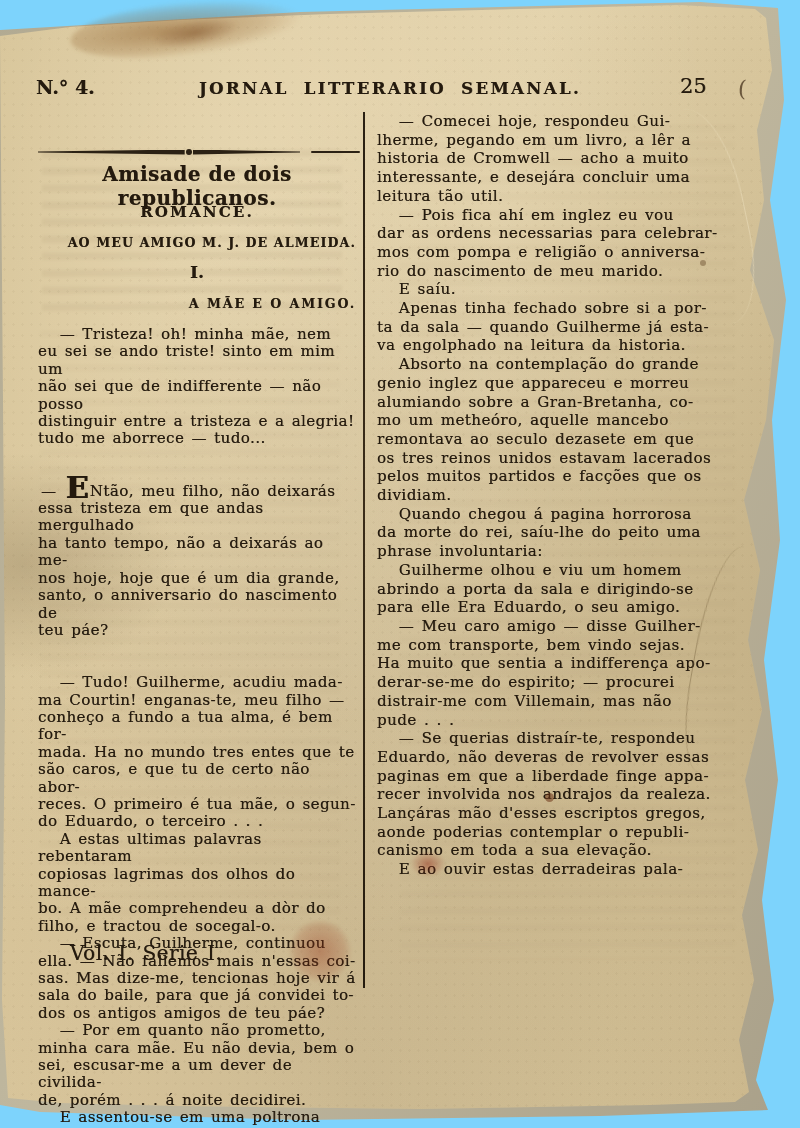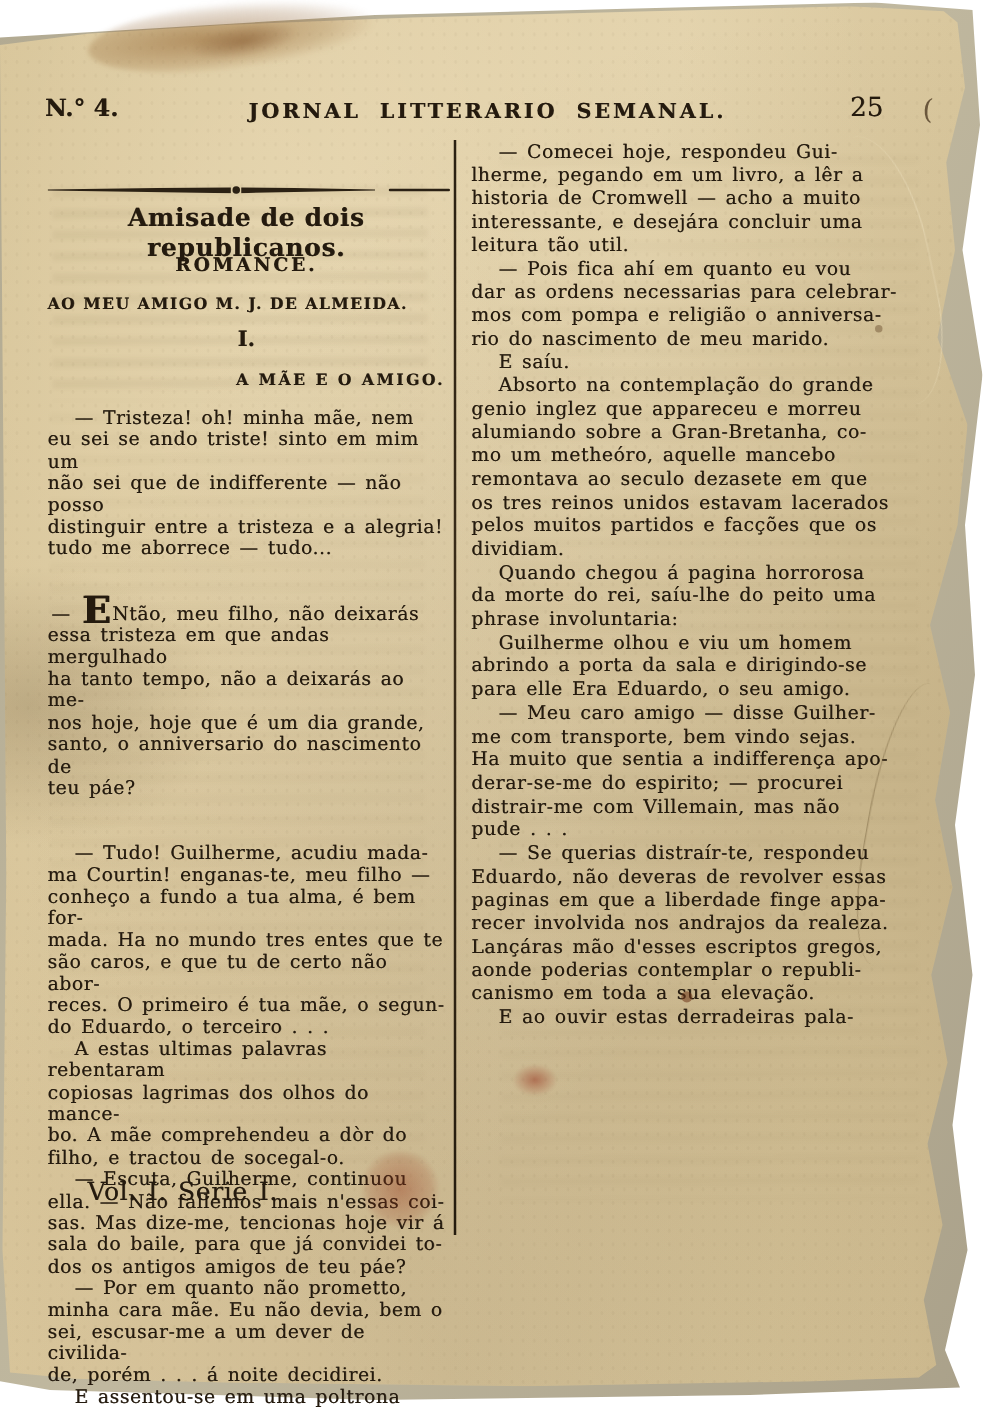--- a/index.html
+++ b/index.html
@@ -1,17 +1,17 @@
 <!DOCTYPE html>
 <html><head>
 <meta charset="utf-8">
 <style>
   html,body{margin:0;padding:0;background:#0b0805;}
   .stage{position:relative;width:800px;height:1128px;overflow:hidden;
-         background:#ffffff;font-family:"DejaVu Serif","Liberation Serif",serif;}
+         background:#7dd3fc;font-family:"DejaVu Serif","Liberation Serif",serif;}
 
   
   .under-page{position:absolute;inset:0;background:linear-gradient(120deg,#b2aa92,#c0b89f 50%,#a9a089);
     clip-path:polygon(0px 30px,300px 12px,700px 2px,778px 8px,784px 100px,770px 200px,786px 300px,
       772px 420px,780px 540px,764px 660px,778px 780px,762px 900px,774px 1000px,756px 1080px,
       768px 1110px,600px 1116px,300px 1120px,40px 1112px,0px 1105px);}
   .paper{position:absolute;inset:0;
     background:
       radial-gradient(ellipse at 28% 18%, rgba(255,246,216,.30), transparent 60%),
       radial-gradient(ellipse at 88% 55%, rgba(118,94,52,.16), transparent 70%),
@@ -48,21 +48,21 @@
   .orn .dot{width:6px;height:6px;border-radius:50%;background:#2b2114;margin:0 1px;}
   .orn .t-right{width:110px;height:5px;background:#2b2114;
     clip-path:polygon(0 0,100% 42%,100% 58%,0 100%);}
   .orn .dash{width:50px;height:2px;background:#2b2114;margin-left:11px;border-radius:1px;}
 
   
   .sec-title{position:absolute;left:38px;top:162px;width:318px;text-align:center;
     font-size:20px;font-weight:bold;letter-spacing:.5px;}
   .sec-genre{position:absolute;left:38px;top:203px;width:318px;text-align:center;
     font-size:15px;font-weight:bold;letter-spacing:2.2px;}
-  .sec-dedic{position:absolute;left:38px;top:235px;width:318px;text-align:left;
+  .sec-dedic{position:absolute;left:38px;top:235px;width:318px;text-align:right;
     font-size:12.5px;font-weight:bold;letter-spacing:1.2px;}
   .sec-chapnum{position:absolute;left:38px;top:262px;width:318px;text-align:center;
     font-size:17px;font-weight:bold;}
   .sec-chaptitle{position:absolute;left:38px;top:296px;width:318px;text-align:right;
     font-size:12.5px;font-weight:bold;letter-spacing:2px;}
 
   
   .col-left{position:absolute;left:38px;top:326px;width:318px;font-size:15px;
     line-height:17.4px;letter-spacing:.45px;word-spacing:2px;}
   .col-right{position:absolute;left:377px;top:112px;width:375px;font-size:15px;
@@ -168,25 +168,28 @@
   </div>
 
   <div class="vol-footer ink">Vol. I. Serie I.</div>
 
   <div class="col-right ink">
     <div class="para">   — Comecei hoje, respondeu Gui-
 lherme, pegando em um livro, a lêr a
 historia de Cromwell — acho a muito
 interessante, e desejára concluir uma
 leitura tão util.</div>
-    <div class="para">   — Pois fica ahí em quanto eu vou
+    <div class="para">   — Pois fica ahí em inglez eu vou
 dar as ordens necessarias para celebrar-
 mos com pompa e religião o anniversa-
 rio do nascimento de meu marido.</div>
     <div class="para">   E saíu.</div>
+    <div class="para">   Apenas tinha fechado sobre si a por-
+ta da sala — quando Guilherme já esta-
+va engolphado na leitura da historia.</div>
     <div class="para">   Absorto na contemplação do grande
 genio inglez que appareceu e morreu
 alumiando sobre a Gran-Bretanha, co-
 mo um metheóro, aquelle mancebo
 remontava ao seculo dezasete em que
 os tres reinos unidos estavam lacerados
 pelos muitos partidos e facções que os
 dividiam.</div>
     <div class="para">   Quando chegou á pagina horrorosa
 da morte do rei, saíu-lhe do peito uma

